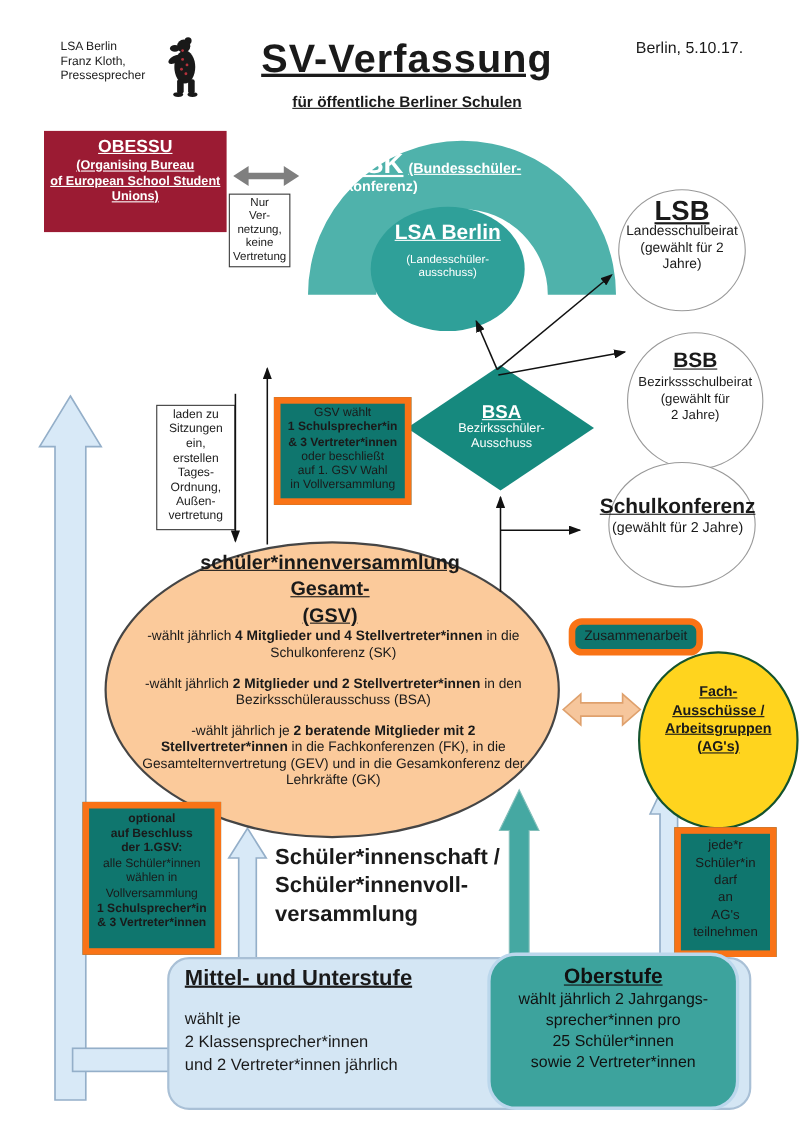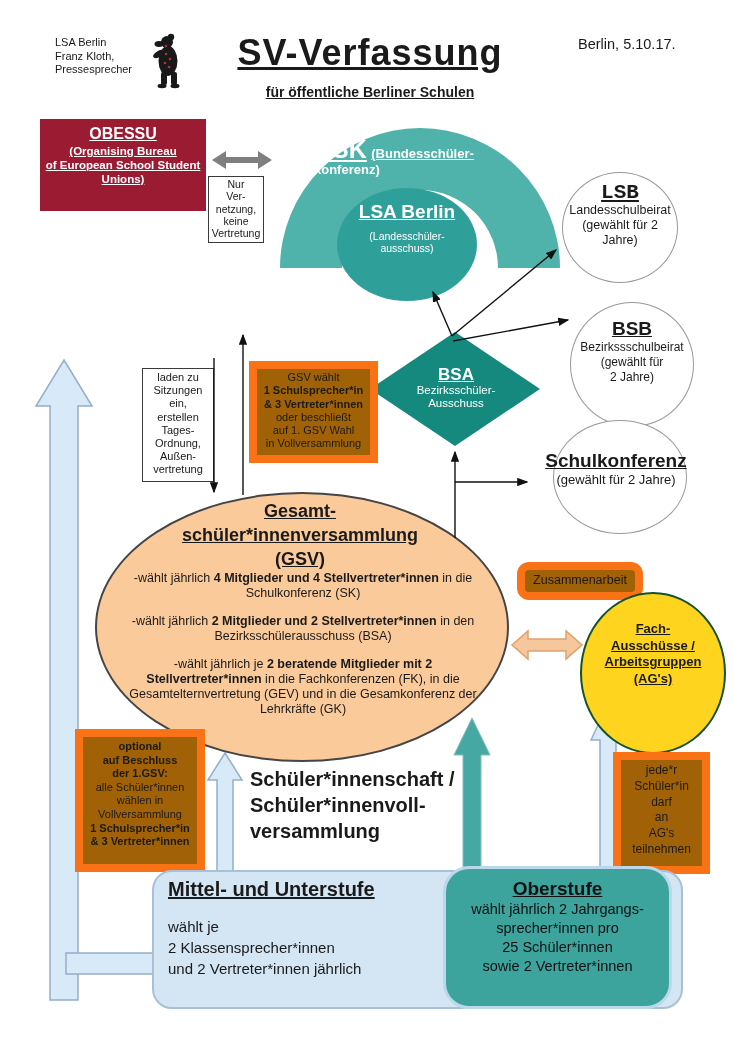--- a/index.html
+++ b/index.html
@@ -30,40 +30,40 @@
   #bsk-text .big{font-size:25px;line-height:26px;}
   #bsk-text .sm{font-size:13px;}
   #lsa{left:337px;top:188px;width:140px;height:100px;background:#2FA099;border-radius:50%;
        color:#fff;padding-top:13px;}
   #lsa .t{font-size:19px;line-height:22px;}
   #lsa .s{font-size:10.5px;line-height:12px;margin-top:7px;}
 
   
   .circle{border:1px solid #999;border-radius:50%;background:#fff;}
   #lsb{left:562px;top:172px;width:114px;height:100px;padding-top:9px;}
-  #lsb .t{font-size:21px;line-height:21px;font-family:Liberation Mono, monospace;}
+  #lsb .t{font-size:25px;line-height:21px;}
   #lsb .s{font-size:12.5px;line-height:15px;}
   #bsb{left:570px;top:302px;width:122px;height:108px;padding-top:15px;}
   #bsb .t{font-size:19px;line-height:22px;}
   #bsb .s{font-size:12px;line-height:15px;}
   #sk-circle{left:553px;top:420px;width:132px;height:112px;}
   #sk-text{left:518px;top:450px;width:196px;}
   #sk-text .t{font-size:19px;line-height:22px;}
   #sk-text .s{font-size:13px;line-height:16px;}
 
   
   #svv{left:65px;top:258px;width:190px;height:100px;background:#8DBF50;border-radius:50%;
        color:#fff;padding-top:8px;}
   #svv .t{font-size:18px;line-height:22px;}
   #svv .s{font-size:12.5px;line-height:15px;margin-top:2px;}
 
   
   #laden{left:142px;top:368px;width:70px;height:110px;background:#fff;border:1px solid #3a3a3a;
          font-size:11px;line-height:13.2px;padding-top:2px;}
-  .pbox{border:8px solid #f97316;background:#a16207;}
+  .pbox{border:6px solid #f97316;background:#0f766e;}
   #gsvw{left:249px;top:361px;width:113px;height:84px;font-size:11px;line-height:13.3px;padding-top:2px;}
 
   
   #bsa-text{left:387px;top:365px;width:138px;color:#fff;}
   #bsa-text .t{font-size:17px;line-height:19px;}
   #bsa-text .s{font-size:11.5px;line-height:13px;}
 
   
   #gsv-ell{left:95px;top:492px;width:410px;height:266px;background:#FBCA9B;
            border:2px solid #454545;border-radius:50%;}
@@ -218,22 +218,22 @@
   </div>
 
   <div class="abs ctr" id="bsa-text">
     <div class="t b u">BSA</div>
     <div class="s">Bezirksschüler-</div>
     <div class="s">Ausschuss</div>
   </div>
 
   <div class="abs" id="gsv-ell"></div>
   <div class="abs ctr b" id="gsv-title">
+    <div class="u">schüler*innenversammlung</div>
     <div class="u">Gesamt-</div>
-    <div class="u">schüler*innenversammlung</div>
     <div class="u">(GSV)</div>
   </div>
   <div class="abs ctr" id="gsv-body">
     <p><span>-wählt jährlich </span><b>4 Mitglieder und 4 Stellvertreter*innen</b><span> in die Schulkonferenz (SK)</span></p>
     <p><span>-wählt jährlich </span><b>2 Mitglieder und 2 Stellvertreter*innen</b><span> in den Bezirksschülerausschuss (BSA)</span></p>
     <p class="narrow"><span>-wählt jährlich je </span><b>2 beratende Mitglieder mit 2 Stellvertreter*innen</b><span> in die Fachkonferenzen (FK), in die Gesamtelternvertretung (GEV) und in die Gesamkonferenz der Lehrkräfte (GK)</span></p>
   </div>
 
   <div class="abs ctr pbox" id="zus">Zusammenarbeit</div>
 

